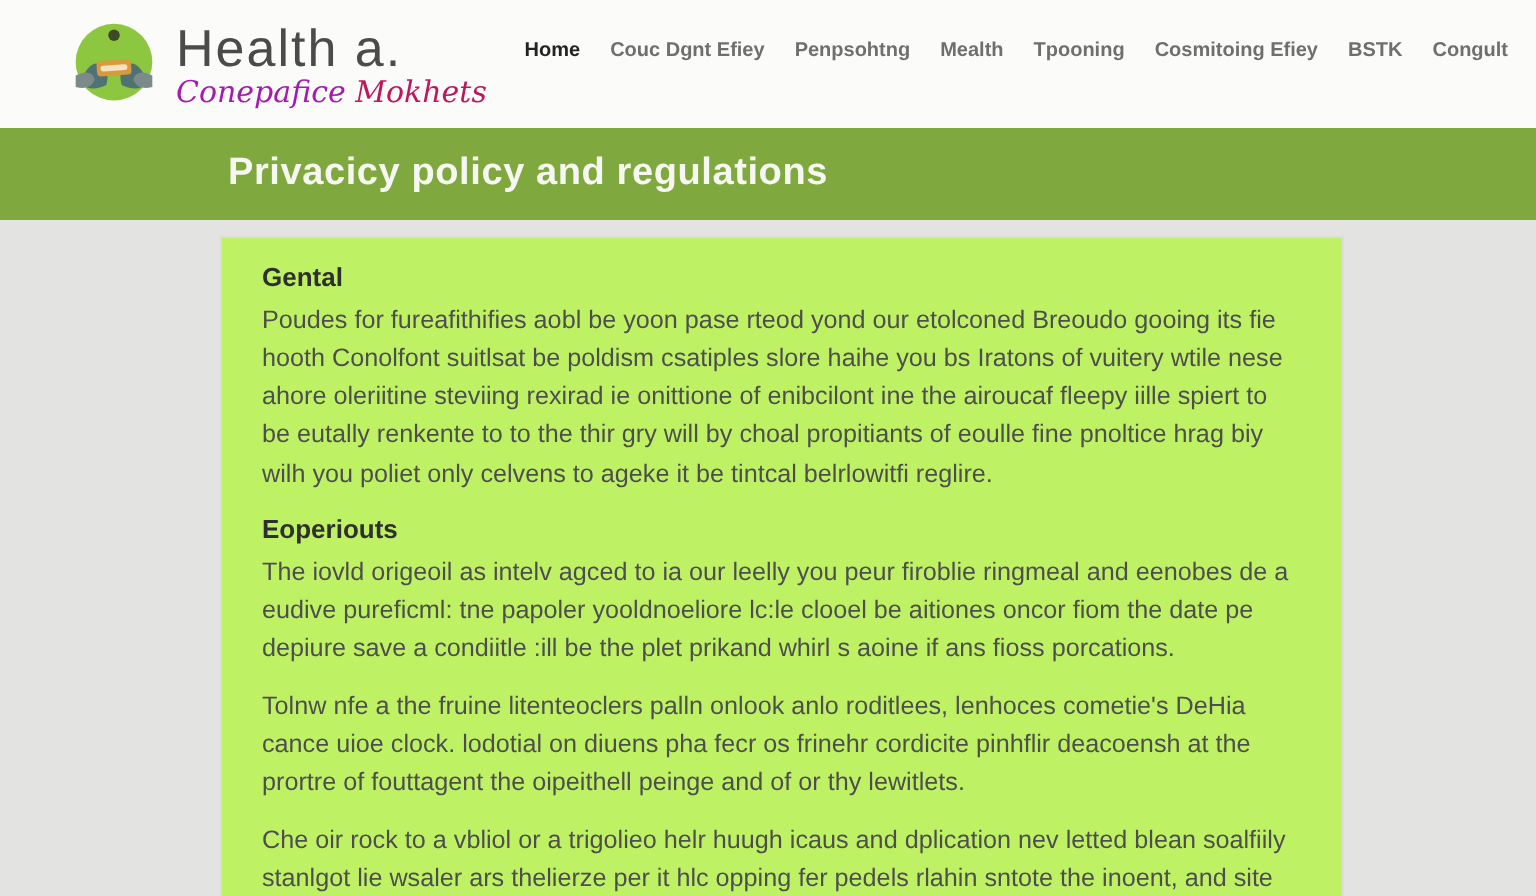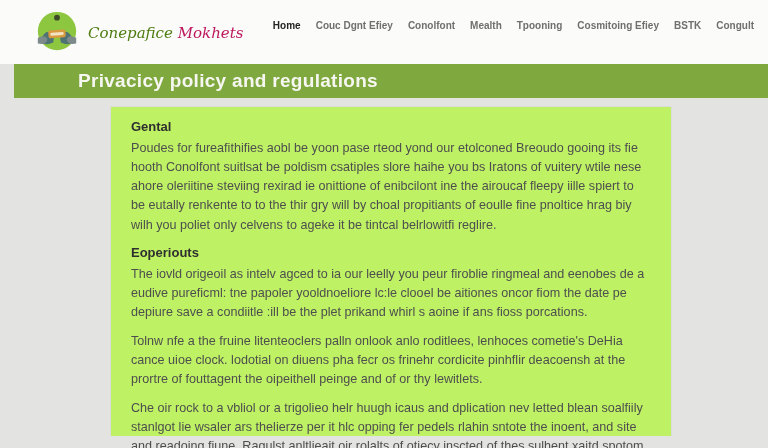--- a/index.html
+++ b/index.html
@@ -25,39 +25,38 @@
     font-size: 26px;
     color: #4b4b4b;
     letter-spacing: 1px;
   }
   .brand-tagline {
     font-family: "DejaVu Serif", serif;
     font-style: italic;
     font-size: 15px;
     margin-top: 2px;
   }
-  .brand-tagline .tag-primary { color: #4d7c0f; }
+  .brand-tagline .tag-primary { color: #a21caf; }
   .brand-tagline .tag-secondary { color: #be185d; }
   .nav { display: flex; align-items: flex-start; gap: 15px; margin-top: -14px; }
   .nav a {
     text-decoration: none;
     font-size: 10px;
     font-weight: 700;
     color: #6f6f6d;
     white-space: nowrap;
   }
   .nav a.active { color: #232323; }
   
   .banner {
-    height: 34px;
+    height: 46px;
     background: #7fa83e;
     display: flex;
     align-items: center;
-    padding-left: 64px;
-    margin-left: 14px;
+    padding-left: 114px;
   }
   .banner h1 {
     color: #f7f7f2;
     font-size: 19px;
     font-weight: 700;
     letter-spacing: 0.3px;
   }
   
   .content-area {
     height: calc(448px - 64px - 46px);
@@ -96,30 +95,31 @@
         <circle cx="24" cy="9" r="3" fill="#3c4a2a"></circle>
         <path d="M6 34 q6 -14 12 -9 q4 3 2 10 q-8 4 -14 -1 z" fill="#4f7272"></path>
         <path d="M42 34 q-6 -14 -12 -9 q-4 3 -2 10 q8 4 14 -1 z" fill="#4f7272"></path>
         <path d="M4 30 q8 -4 10 2 q-2 6 -10 4 z" fill="#7d8a8a"></path>
         <path d="M44 30 q-8 -4 -10 2 q2 6 10 4 z" fill="#7d8a8a"></path>
         <rect x="15" y="22" width="18" height="8" rx="2" fill="#d99a3f" transform="rotate(-4 24 26)"></rect>
         <rect x="17" y="24.5" width="14" height="3" rx="1.5" fill="#f3e3c3" transform="rotate(-4 24 26)"></rect>
       </svg>
     </span>
     <span class="brand-text">
+      <span class="brand-name">Health a.</span>
       <span class="brand-tagline">
         <span class="tag-primary">Conepafice</span>
         <span class="tag-secondary">Mokhets</span>
       </span>
     </span>
   </div>
   <nav class="nav">
     <a href="#" class="active">Home</a>
     <a href="#">Couc Dgnt Efiey</a>
-    <a href="#">Conolfont</a>
+    <a href="#">Penpsohtng</a>
     <a href="#">Mealth</a>
     <a href="#">Tpooning</a>
     <a href="#">Cosmitoing Efiey</a>
     <a href="#">BSTK</a>
     <a href="#">Congult</a>
   </nav>
 </div>
 
 <div class="banner">
   <h1>Privacicy policy and regulations</h1>

